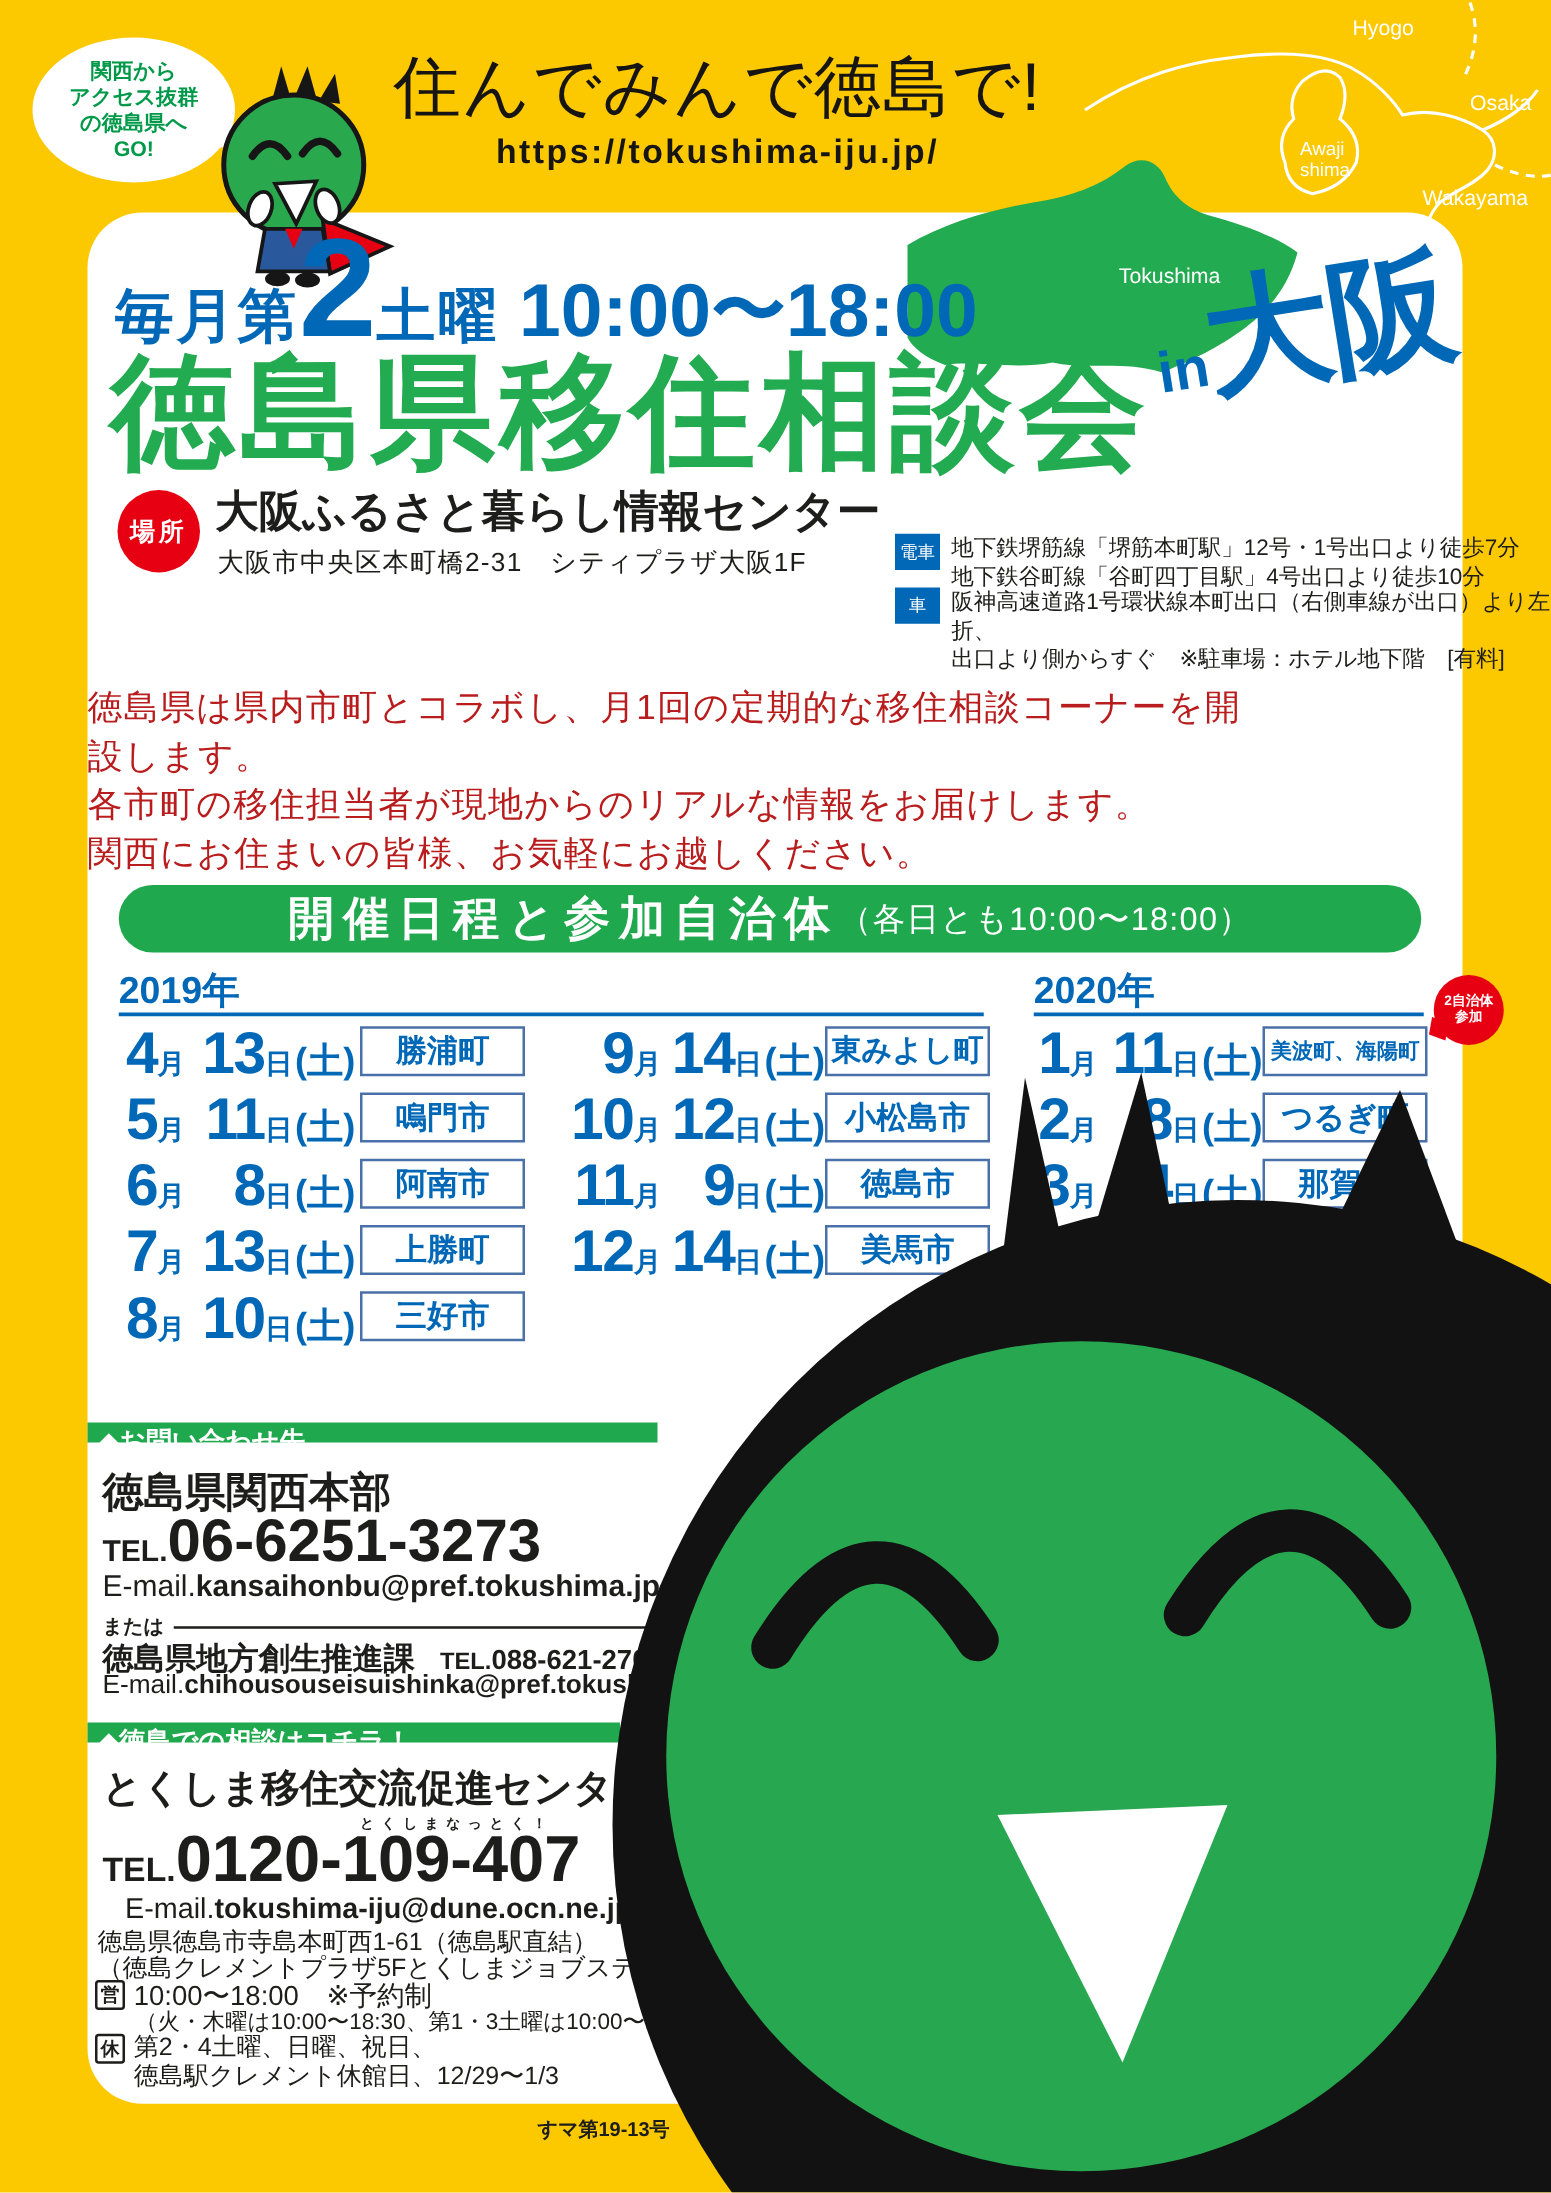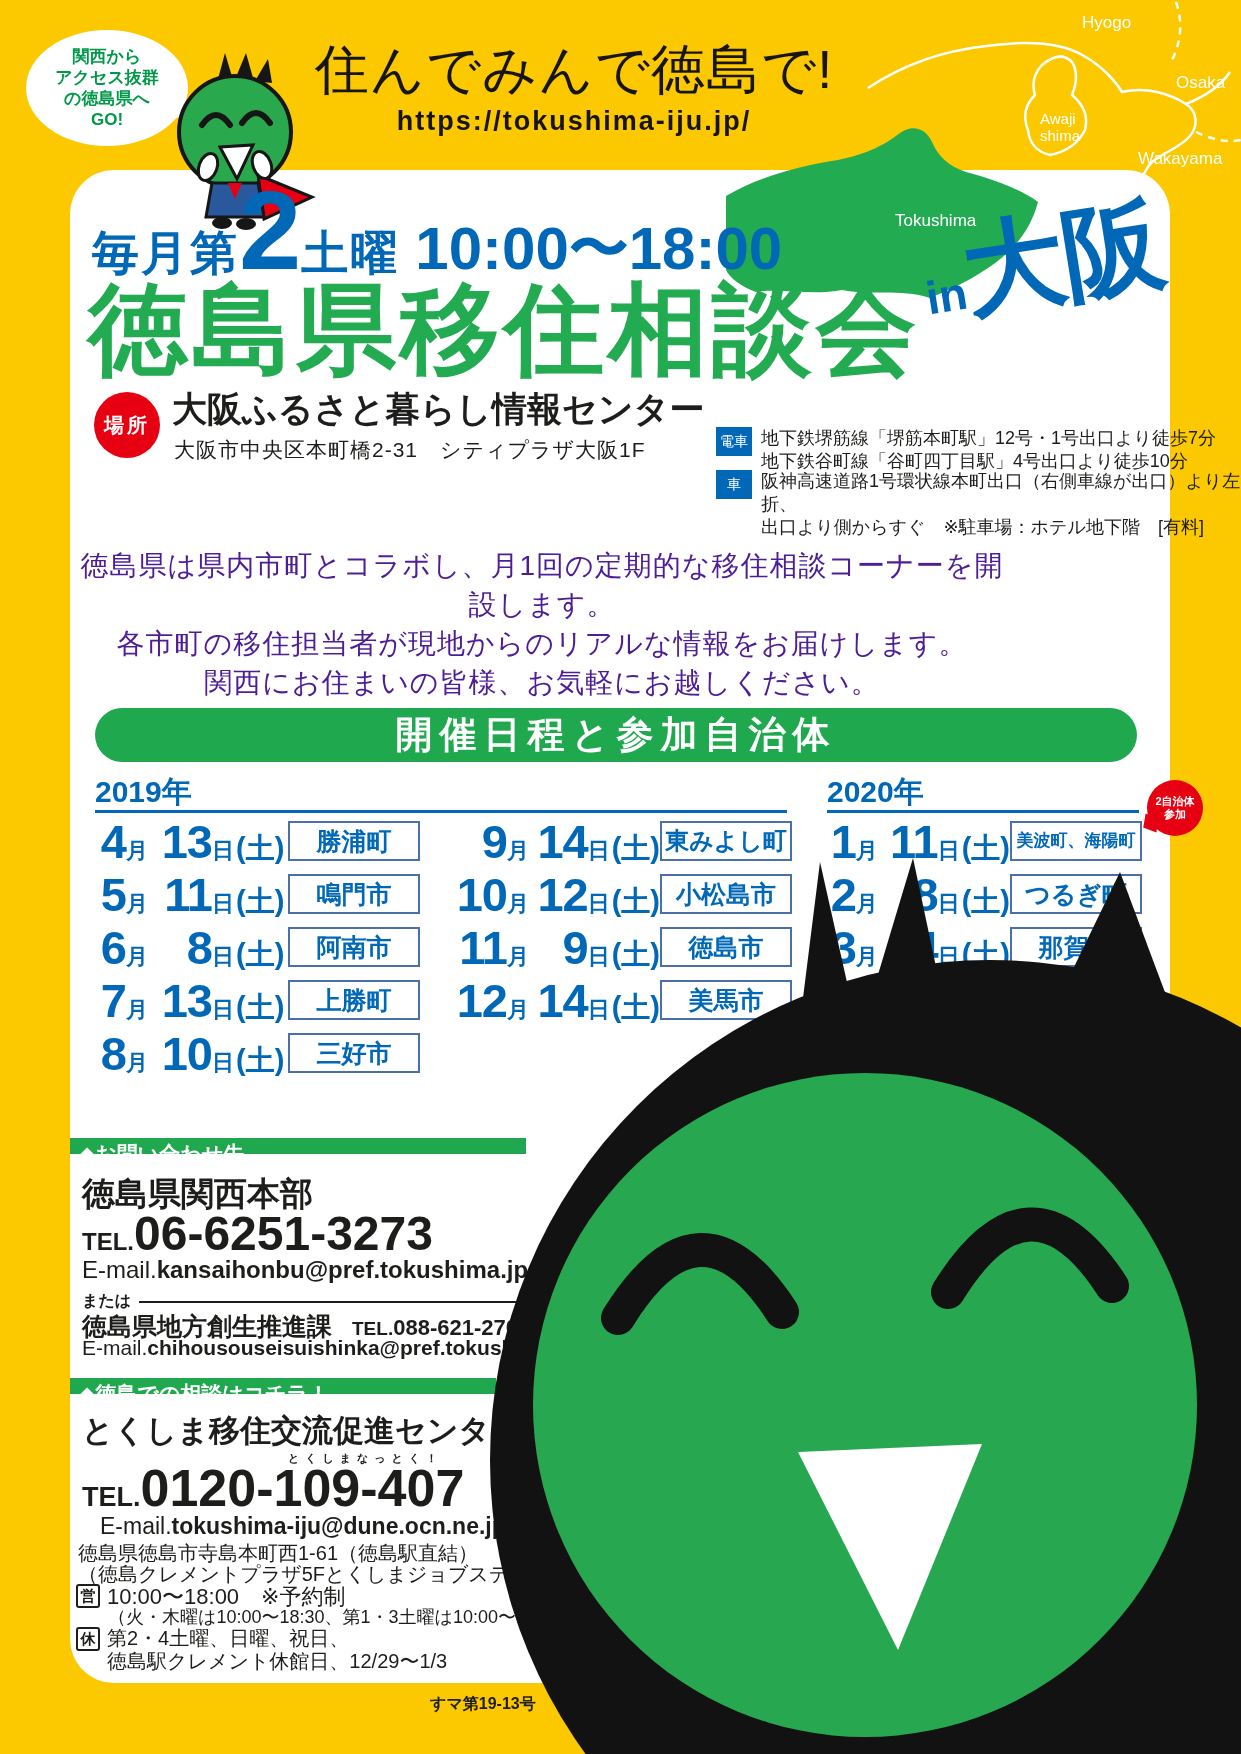--- a/index.html
+++ b/index.html
@@ -27,21 +27,21 @@
 
 #place-circle{left:94px;top:392px;width:66px;height:66px;border-radius:50%;background:#e60012;color:#fff;display:flex;align-items:center;justify-content:center;font-size:20px;font-weight:bold;letter-spacing:3px;z-index:3}
 #venue-name{left:172px;top:386px;font-size:35px;font-weight:900;z-index:3}
 #venue-address{left:174px;top:436px;font-size:21px;letter-spacing:1px;z-index:3}
 .access-row{display:flex;align-items:flex-start;z-index:3}
 #train-row{left:716px;top:427px}
 #car-row{left:716px;top:470px}
 .access-tag{width:36px;height:29px;background:#0068b7;color:#fff;font-size:14px;display:flex;align-items:center;justify-content:center;flex:0 0 36px;margin-right:9px}
 .access-lines{font-size:18px;line-height:23px}
 
-#intro{left:70px;top:546px;width:944px;text-align:center;font-size:28px;line-height:39px;color:#4c1d95;letter-spacing:1px;z-index:3}
+#intro{left:70px;top:546px;width:944px;text-align:left;font-size:28px;line-height:39px;color:#b91c1c;letter-spacing:1px;z-index:3}
 
 #sched-bar{left:95px;top:708px;width:1042px;height:54px;background:#1fa84d;border-radius:27px;display:flex;align-items:center;justify-content:center;color:#fff;z-index:3}
 #sched-bar .t1{font-size:37px;font-weight:bold;letter-spacing:7px}
 #sched-bar .t2{font-size:26px;letter-spacing:1px}
 .year{font-size:30px;font-weight:900;color:#0068b7;z-index:3}
 #year-left{left:95px;top:772px}
 #year-right{left:827px;top:772px}
 .year-line{height:3px;background:#0068b7;z-index:3}
 #year-line-left{left:95px;top:810px;width:692px}
 #year-line-right{left:827px;top:810px;width:312px}
@@ -182,20 +182,21 @@
   </div>
 
   <div class="abs" id="intro">
     <div>徳島県は県内市町とコラボし、月1回の定期的な移住相談コーナーを開設します。</div>
     <div>各市町の移住担当者が現地からのリアルな情報をお届けします。</div>
     <div>関西にお住まいの皆様、お気軽にお越しください。</div>
   </div>
 
   <div class="abs" id="sched-bar">
     <span class="t1">開催日程と参加自治体</span>
+    <span class="t2">（各日とも10:00〜18:00）</span>
   </div>
   <div class="abs year" id="year-left">2019年</div>
   <div class="abs year" id="year-right">2020年</div>
   <div class="abs year-line" id="year-line-left"></div>
   <div class="abs year-line" id="year-line-right"></div>
   <div class="abs sched-col" id="col-0">
       <div class="sched-row">
         <span class="date">
           <span class="num m">4</span>
           <span class="unit">月</span>

